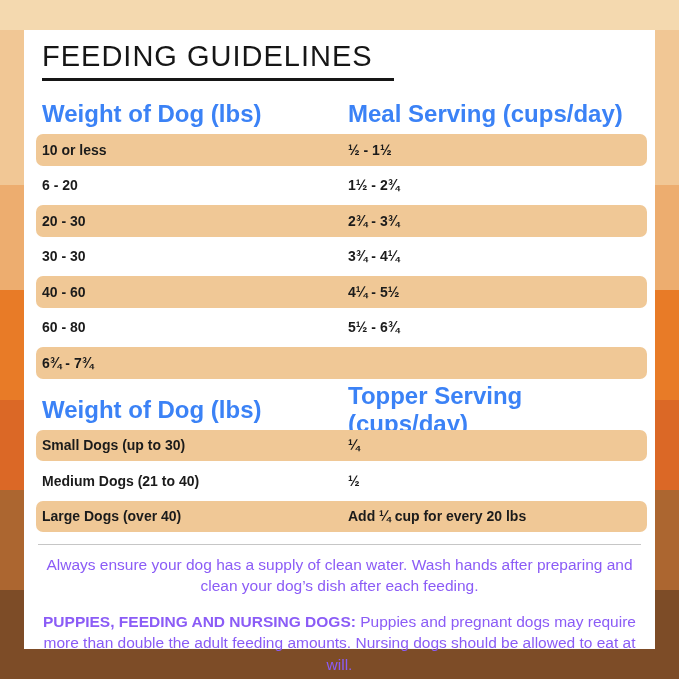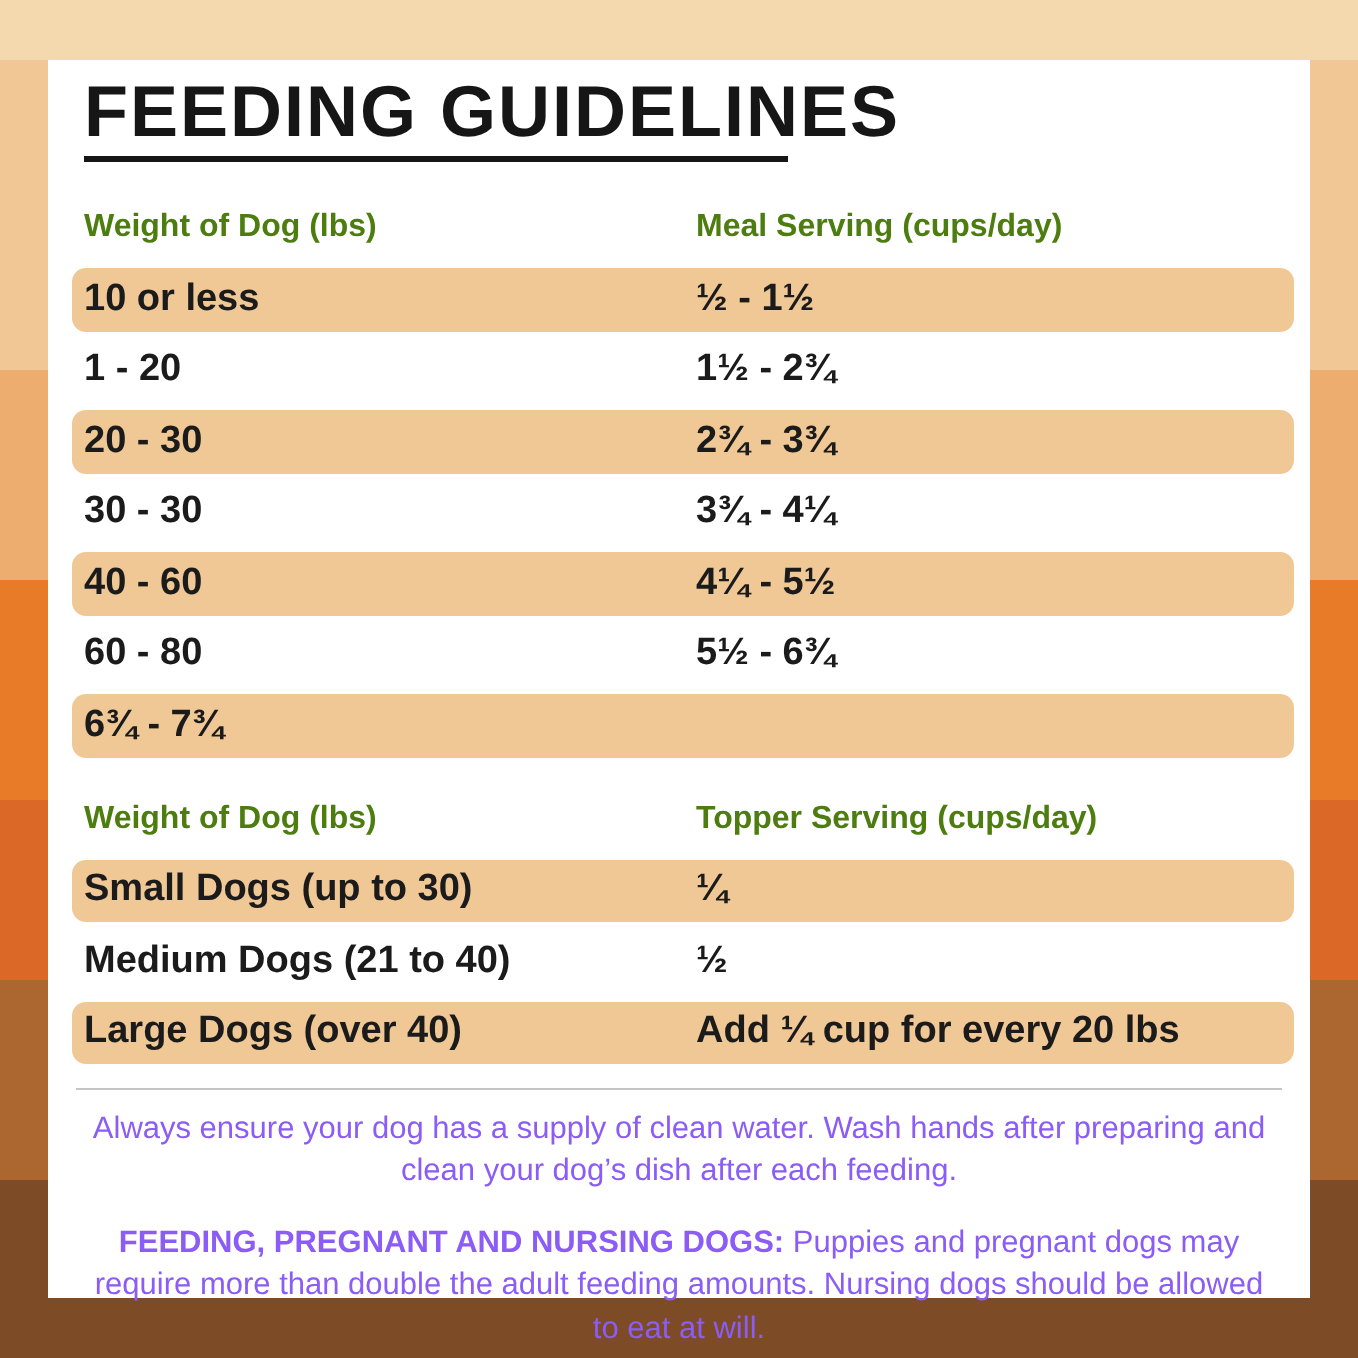--- a/index.html
+++ b/index.html
@@ -13,35 +13,35 @@
       #e87b27 290px, #e87b27 400px,
       #db6826 400px, #db6826 490px,
       #ac6630 490px, #ac6630 590px,
       #7d4c27 590px, #7d4c27 679px);
   }
   .card{
     position:absolute;left:24px;top:30px;width:631px;height:619px;
     background:#ffffff;box-sizing:border-box;padding:8px 18px 0 18px;
   }
   .title{
-    font-size:36px;font-weight:bold;letter-spacing:1px;color:#161616;
+    font-size:29px;font-weight:normal;letter-spacing:1px;color:#161616;
     margin-top:2px;line-height:32px;
   }
   .title-rule{width:352px;height:3px;background:#161616;margin-top:6px;}
   .thead{display:flex;margin-top:20px;height:26px;align-items:center;}
-  .thead .c1,.thead .c2{font-size:16px;font-weight:bold;color:#4d7c0f;}
+  .thead .c1,.thead .c2{font-size:24px;font-weight:bold;color:#3b82f6;}
   .c1{width:306px;flex:0 0 306px;}
   .c2{flex:1;}
   .rows{margin-top:5px;}
   .row{height:35.5px;display:flex;align-items:center;position:relative;}
   .row.tan::before{
     content:"";position:absolute;left:-6px;right:-10px;top:2px;bottom:2px;
     background:#f0c896;border-radius:7px;z-index:0;
   }
-  .row span{position:relative;z-index:1;font-size:19px;font-weight:bold;color:#1b1b1b;}
+  .row span{position:relative;z-index:1;font-size:14px;font-weight:bold;color:#1b1b1b;}
   .sep{border:none;border-top:1px solid #c6c6c6;margin:10px -4px 0 -4px;}
   .note{font-size:15.5px;line-height:1.38;color:#8b5cf6;margin-top:9px;text-align:center;}
   .note .bold{font-weight:bold;}
   .note + .note{margin-top:14px;}
 </style>
 </head>
 <body>
 
 <div class="card">
 
@@ -52,21 +52,21 @@
     <div class="c1">Weight of Dog (lbs)</div>
     <div class="c2">Meal Serving (cups/day)</div>
   </div>
 
   <div class="rows">
     <div class="row tan">
       <span class="c1">10 or less</span>
       <span class="c2">½ - 1½</span>
     </div>
     <div class="row">
-      <span class="c1">1 - 20</span>
+      <span class="c1">6 - 20</span>
       <span class="c2">1½ - 2¾</span>
     </div>
     <div class="row tan">
       <span class="c1">20 - 30</span>
       <span class="c2">2¾ - 3¾</span>
     </div>
     <div class="row">
       <span class="c1">30 - 30</span>
       <span class="c2">3¾ - 4¼</span>
     </div>
@@ -100,15 +100,15 @@
     <div class="row tan">
       <span class="c1">Large Dogs (over 40)</span>
       <span class="c2">Add ¼ cup for every 20 lbs</span>
     </div>
   </div>
 
   <hr class="sep">
 
   <div class="note">Always ensure your dog has a supply of clean water. Wash hands after preparing and clean your dog’s dish after each feeding.</div>
 
-  <div class="note"><span class="bold">FEEDING, PREGNANT AND NURSING DOGS:</span><span> Puppies and pregnant dogs may require more than double the adult feeding amounts. Nursing dogs should be allowed to eat at will.</span></div>
+  <div class="note"><span class="bold">PUPPIES, FEEDING AND NURSING DOGS:</span><span> Puppies and pregnant dogs may require more than double the adult feeding amounts. Nursing dogs should be allowed to eat at will.</span></div>
 
 </div>
 
 </body></html>

